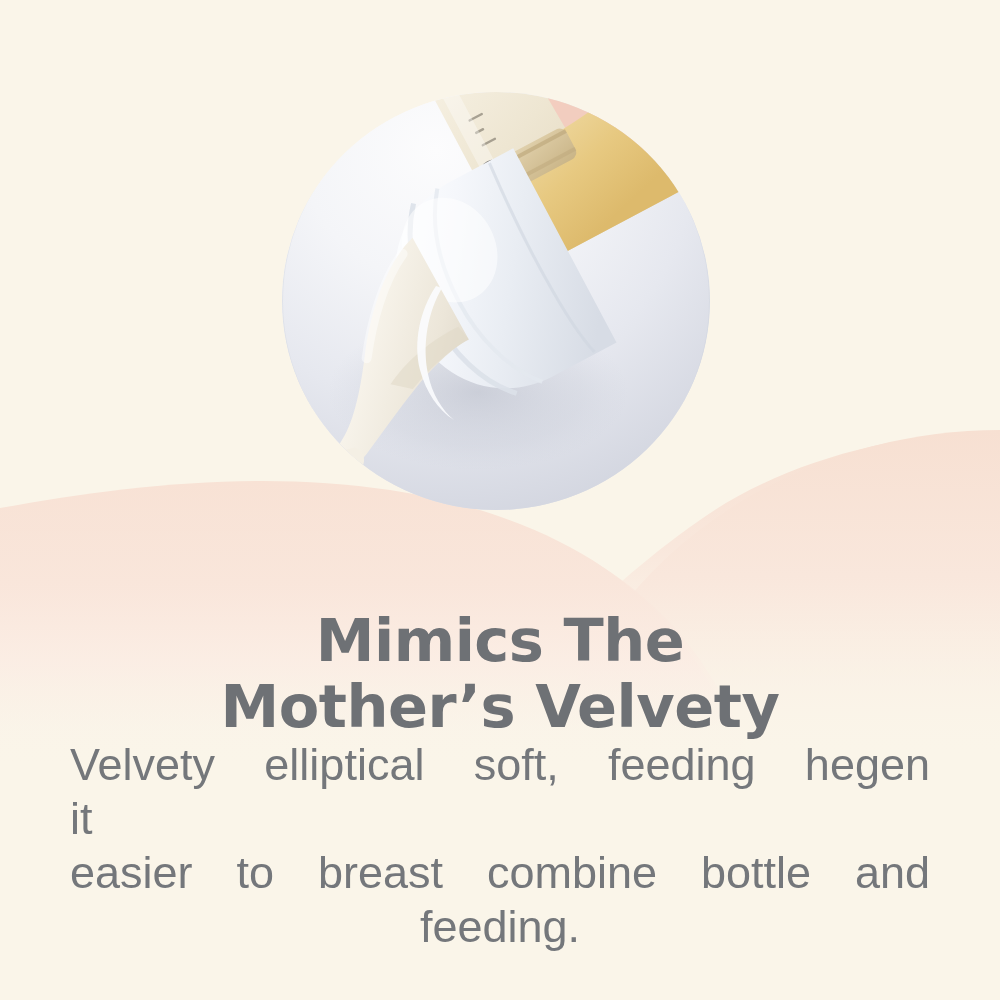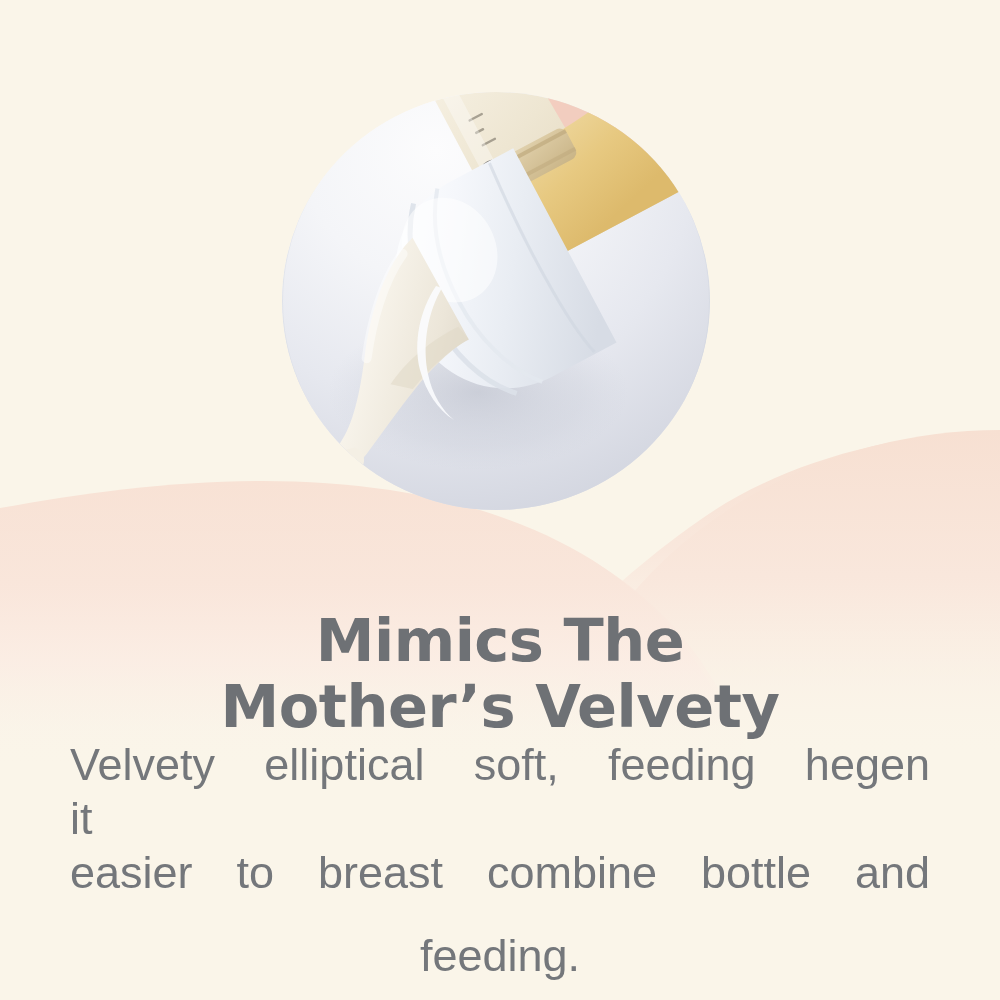--- a/index.html
+++ b/index.html
@@ -83,21 +83,20 @@
     text-align: justify;
     text-align-last: center;
     font-weight: 400;
   }
   .body-copy .bc-just {
     display: flex;
     justify-content: space-between;
   }
   .body-copy .bc-just.last {
     justify-content: center;
-    margin-top: 29px;
   }
   .body-copy .w {
     white-space: pre;
   }
 </style>
 </head>
 <body>
 
 <div class="card">
 

